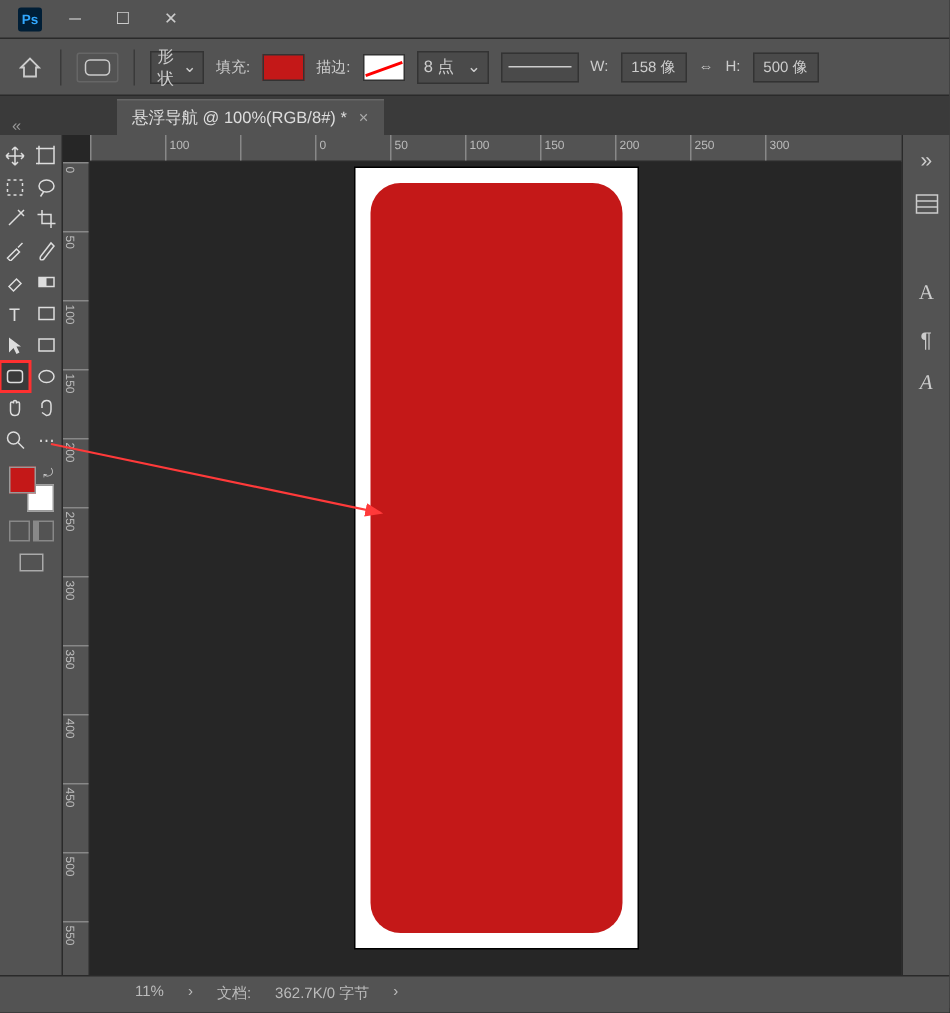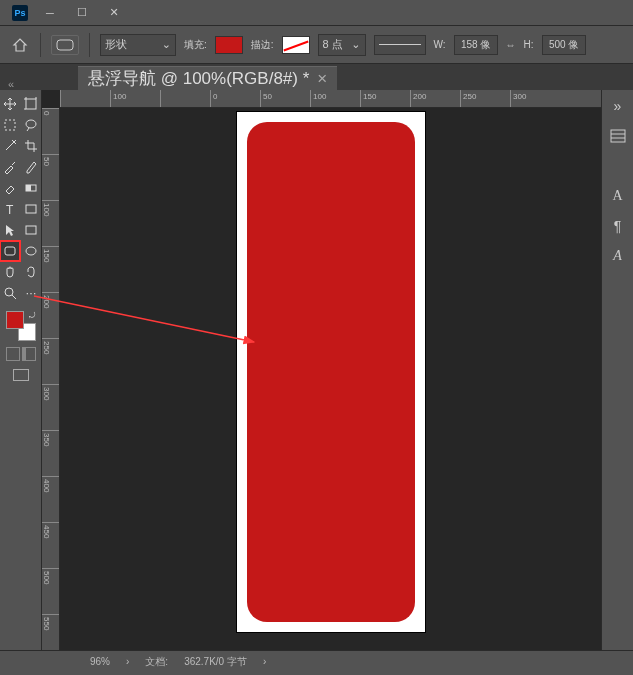--- a/index.html
+++ b/index.html
@@ -7,33 +7,33 @@
 .titlebar{height:26px;background:#535353;display:flex;align-items:center;padding:0 12px;border-bottom:1px solid #2a2a2a}
 .ps-logo{width:16px;height:16px;background:#001e36;color:#31a8ff;display:flex;align-items:center;justify-content:center;font-size:9px;font-weight:bold;border-radius:2px;margin-right:10px}
 .menu-items{display:flex;gap:2px;flex:1}
 .menu-item{padding:2px 6px;cursor:default}
 .win-controls{display:flex;gap:8px}
 .win-btn{width:24px;height:16px;display:flex;align-items:center;justify-content:center;color:#ccc}
 .options-bar{height:38px;background:#535353;display:flex;align-items:center;padding:0 10px;border-bottom:1px solid #2a2a2a;gap:8px}
 .opt-sep{width:1px;height:24px;background:#3a3a3a;margin:0 2px}
 .home-icon{width:20px;height:20px;display:flex;align-items:center;justify-content:center}
 .shape-preset{width:28px;height:20px;border:1px solid #666;border-radius:2px;display:flex;align-items:center;justify-content:center}
-.dd{width:76px;height:22px;background:#4a4a4a;border:1px solid #333;display:flex;align-items:center;padding:0 4px;justify-content:space-between}
+.dd{width:36px;height:22px;background:#4a4a4a;border:1px solid #333;display:flex;align-items:center;padding:0 4px;justify-content:space-between}
 .dd.small{width:48px}
 .color-swatch{width:28px;height:18px;border:1px solid #333}
 .fill-red{background:#c41818}
 .stroke-none{background:#fff;position:relative}
 .stroke-none::after{content:"";position:absolute;left:0;right:0;top:50%;height:2px;background:red;transform:rotate(-20deg)}
 .num-input{width:44px;height:20px;background:#4a4a4a;border:1px solid #333;color:#ccc;text-align:center;font-size:10px}
 .line-style{width:52px;height:20px;background:#4a4a4a;border:1px solid #333;display:flex;align-items:center;justify-content:center}
 .line-style::before{content:"";flex:1;height:1px;background:#ccc;margin:0 4px}
 .lbl{color:#ccc;font-size:10px}
 .tab-strip{height:26px;background:#3a3a3a;display:flex;align-items:flex-end;padding-left:78px}
 .tab-strip .collapse{position:absolute;left:8px;margin-top:-20px;color:#999}
-.doc-tab{height:24px;background:#535353;padding:0 10px;display:flex;align-items:center;gap:8px;font-size:17px;color:#ddd;border-top:1px solid #666}
+.doc-tab{height:24px;background:#535353;padding:0 10px;display:flex;align-items:center;gap:8px;font-size:11px;color:#ddd;border-top:1px solid #666}
 .tab-close{color:#aaa}
 .main{display:flex;height:560px;position:relative}
 .toolbar{width:42px;background:#535353;border-right:1px solid #2a2a2a;display:flex;flex-direction:column;align-items:center;padding-top:4px;gap:0}
 .tool-grid{display:grid;grid-template-columns:20px 20px;gap:1px}
 .tool{width:20px;height:20px;display:flex;align-items:center;justify-content:center;color:#ddd;cursor:pointer}
 .tool.active{background:#3a3a3a}
 .tool-highlight{outline:2px solid #ff3030;outline-offset:-1px}
 .fg-bg{position:relative;width:30px;height:30px;margin-top:8px}
 .fg{position:absolute;width:18px;height:18px;background:#c41818;border:1px solid #999;top:0;left:0;z-index:2}
 .bg{position:absolute;width:18px;height:18px;background:#fff;border:1px solid #999;bottom:0;right:0}
@@ -280,18 +280,18 @@
     <defs>
         <marker id="ah" markerWidth="8" markerHeight="8" refX="7" refY="3" orient="auto">
           <path d="M0 0 L8 3 L0 6 Z" fill="#ff3a3a"></path>
         </marker>
       </defs>
     <line x1="2" y1="2" x2="222" y2="48" stroke="#ff3a3a" stroke-width="1.5" marker-end="url(#ah)"></line>
   </svg>
 </div>
 
 <div class="status">
-  <span>96%</span>
+  <span>11%</span>
   <span>›</span>
   <span>文档:</span>
   <span>362.7K/0 字节</span>
   <span>›</span>
 </div>
 
 </body></html>

